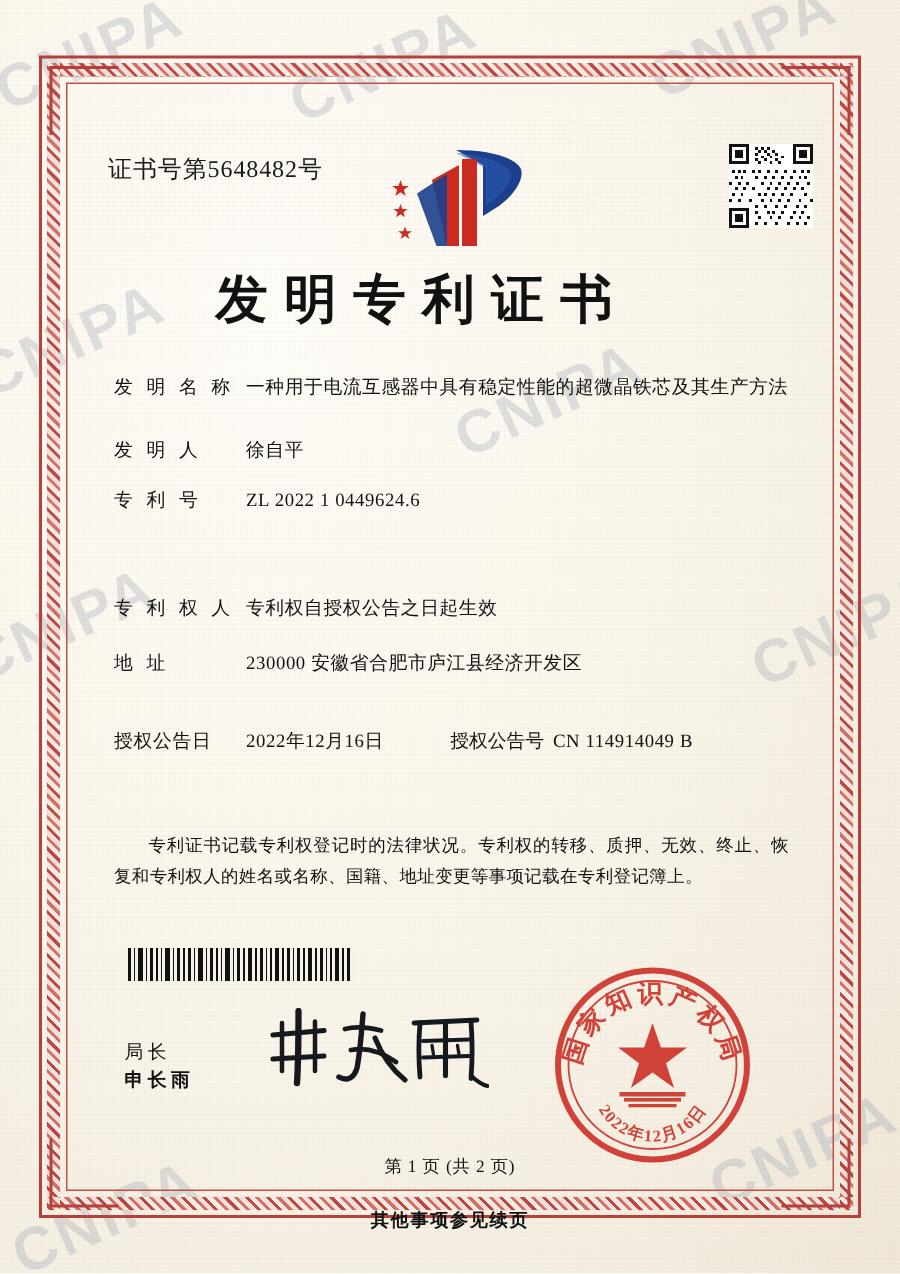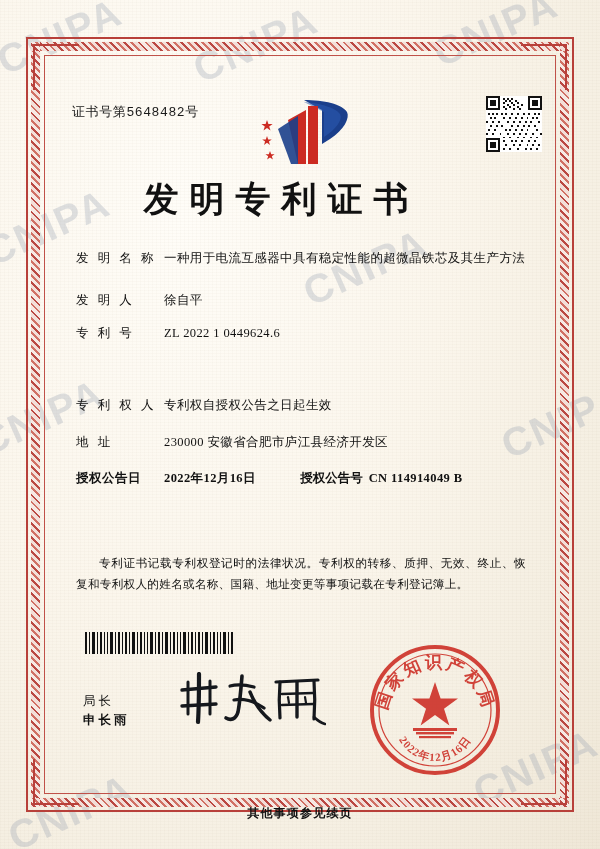--- a/index.html
+++ b/index.html
@@ -99,24 +99,23 @@
     position: absolute;
     right: 58px; top: 96px;
     width: 56px; height: 56px;
     background: #fff;
   }
 
   
   .cert-no {
     position: absolute;
     left: 72px; top: 103px;
-    font-size: 13px;
+    font-size: 16px;
     color: #1a1a1a;
     letter-spacing: 0.6px;
-    font-family: Liberation Mono, monospace;
   }
 
   #main-title {
     position: absolute;
     left: 0; top: 176px;
     width: 552px;
     text-align: center;
     font-size: 35px;
     font-weight: bold;
     letter-spacing: 11px;
@@ -372,21 +371,21 @@
   <div class="field" style="top:325px;">
     <span class="lbl">专 利 号</span><span class="val">ZL 2022 1 0449624.6</span>
   </div>
   <div class="field" style="top:397px;">
     <span class="lbl">专 利 权 人</span><span class="val">专利权自授权公告之日起生效</span>
   </div>
   <div class="field" style="top:434px;">
     <span class="lbl">地          址</span><span class="val">230000 安徽省合肥市庐江县经济开发区</span>
   </div>
 
-  <div class="field" style="top:470px;font-weight:bold;">
+  <div class="field" style="top:486px;">
     <span class="lbl tight">授权公告日</span><span class="val">2022年12月16日</span>
     <span style="display:inline-block;width:38px;"></span>
     <span>授权公告号</span><span style="display:inline-block;width:6px;"></span><span class="val">CN 114914049 B</span>
   </div>
 
   <div class="para" style="top:553px;">专利证书记载专利权登记时的法律状况。专利权的转移、质押、无效、终止、恢复和专利权人的姓名或名称、国籍、地址变更等事项记载在专利登记簿上。</div>
 
   <svg id="barcode" viewBox="0 0 154 22" shape-rendering="crispEdges">
     <rect width="154" height="22" fill="#f7f2e8"></rect>
     <g fill="#111">
@@ -482,15 +481,16 @@
       </defs>
       <text font-family="'Liberation Serif', serif" font-size="17" font-weight="bold" fill="#cc2b22" letter-spacing="3">
         <textPath href="#arcTop" startOffset="50%" text-anchor="middle">国家知识产权局</textPath>
       </text>
       <text font-family="'Liberation Serif', serif" font-size="11" font-weight="bold" fill="#cc2b22" letter-spacing="1">
         <textPath href="#arcBottom" startOffset="50%" text-anchor="middle">2022年12月16日</textPath>
       </text>
     </g>
   </svg>
 
+  <div class="page-no">第 1 页 (共 2 页)</div>
   <div class="footer-note">其他事项参见续页</div>
 
 </div>
 
 </body></html>

